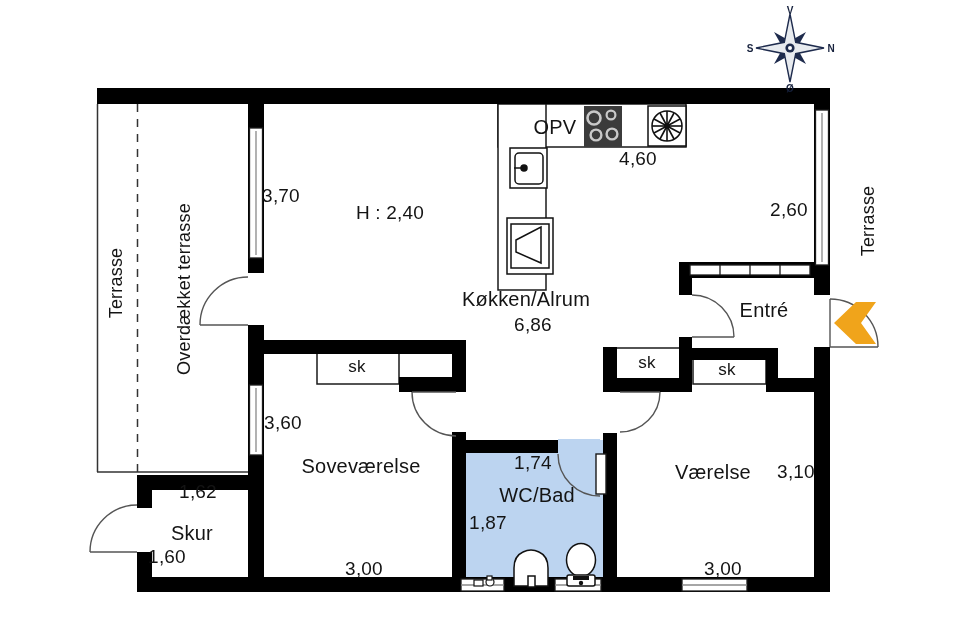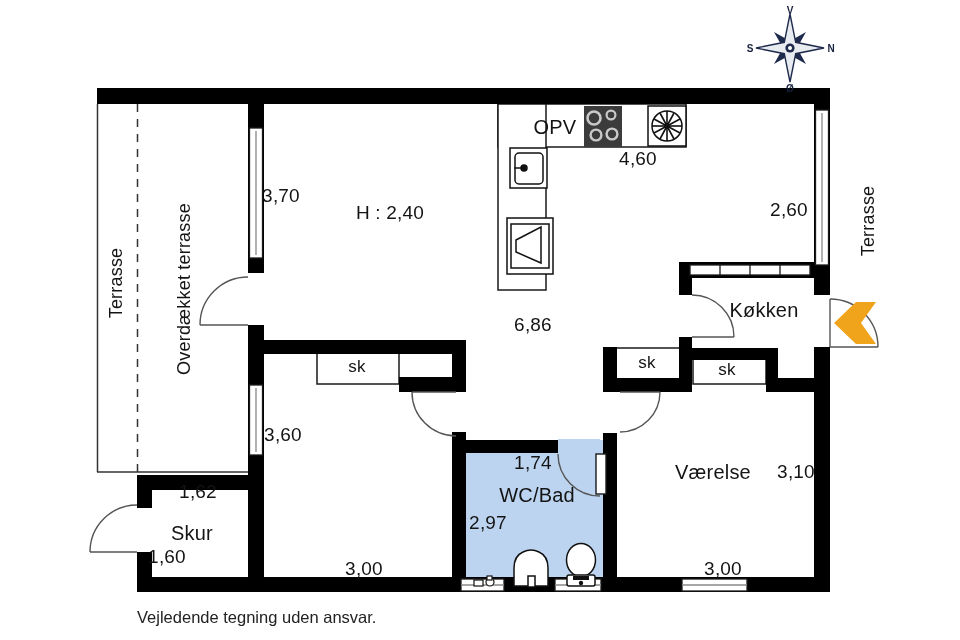--- a/index.html
+++ b/index.html
@@ -209,39 +209,40 @@
 </svg>
 
 <div class="cmp" style="left:790px;top:10px">V</div>
 <div class="cmp" style="left:831px;top:48px">N</div>
 <div class="cmp" style="left:750px;top:48px">S</div>
 <div class="cmp" style="left:790px;top:88px">Ø</div>
 
 <div class="lbl vert" style="left:116px;top:283px">Terrasse</div>
 <div class="lbl vert" style="left:184px;top:289px">Overdækket terrasse</div>
 <div class="lbl vert" style="left:868px;top:221px">Terrasse</div>
-<div class="lbl rm" style="left:764px;top:310px">Køkken</div>
+<div class="lbl rm" style="left:526px;top:299px">Køkken/Alrum</div>
+<div class="lbl rm" style="left:764px;top:310px">Entré</div>
+<div class="lbl rm" style="left:361px;top:466px">Soveværelse</div>
 <div class="lbl rm" style="left:537px;top:495px">WC/Bad</div>
 <div class="lbl rm" style="left:713px;top:472px">Værelse</div>
 <div class="lbl rm" style="left:192px;top:533px">Skur</div>
 
 <div class="lbl sk" style="left:357px;top:367px">sk</div>
 <div class="lbl sk" style="left:647px;top:363px">sk</div>
 <div class="lbl sk" style="left:727px;top:370px">sk</div>
 <div class="lbl opv" style="left:555px;top:127px">OPV</div>
 <div class="lbl" style="left:390px;top:213px">H : 2,40</div>
 
 <div class="lbl" style="left:281px;top:196px">3,70</div>
 <div class="lbl" style="left:638px;top:159px">4,60</div>
 <div class="lbl" style="left:789px;top:210px">2,60</div>
 <div class="lbl" style="left:533px;top:325px">6,86</div>
-<div class="lbl" style="left:283px;top:435px">3,60</div>
+<div class="lbl" style="left:283px;top:423px">3,60</div>
 <div class="lbl" style="left:533px;top:463px">1,74</div>
-<div class="lbl" style="left:488px;top:523px">2,97</div>
+<div class="lbl" style="left:488px;top:523px">1,87</div>
 <div class="lbl" style="left:796px;top:472px">3,10</div>
 <div class="lbl" style="left:723px;top:569px">3,00</div>
 <div class="lbl" style="left:364px;top:569px">3,00</div>
 <div class="lbl" style="left:198px;top:492px">1,62</div>
 <div class="lbl" style="left:167px;top:557px">1,60</div>
 
-<div class="footer">Vejledende tegning uden ansvar.</div>
 
 </div>
 
 </body></html>

